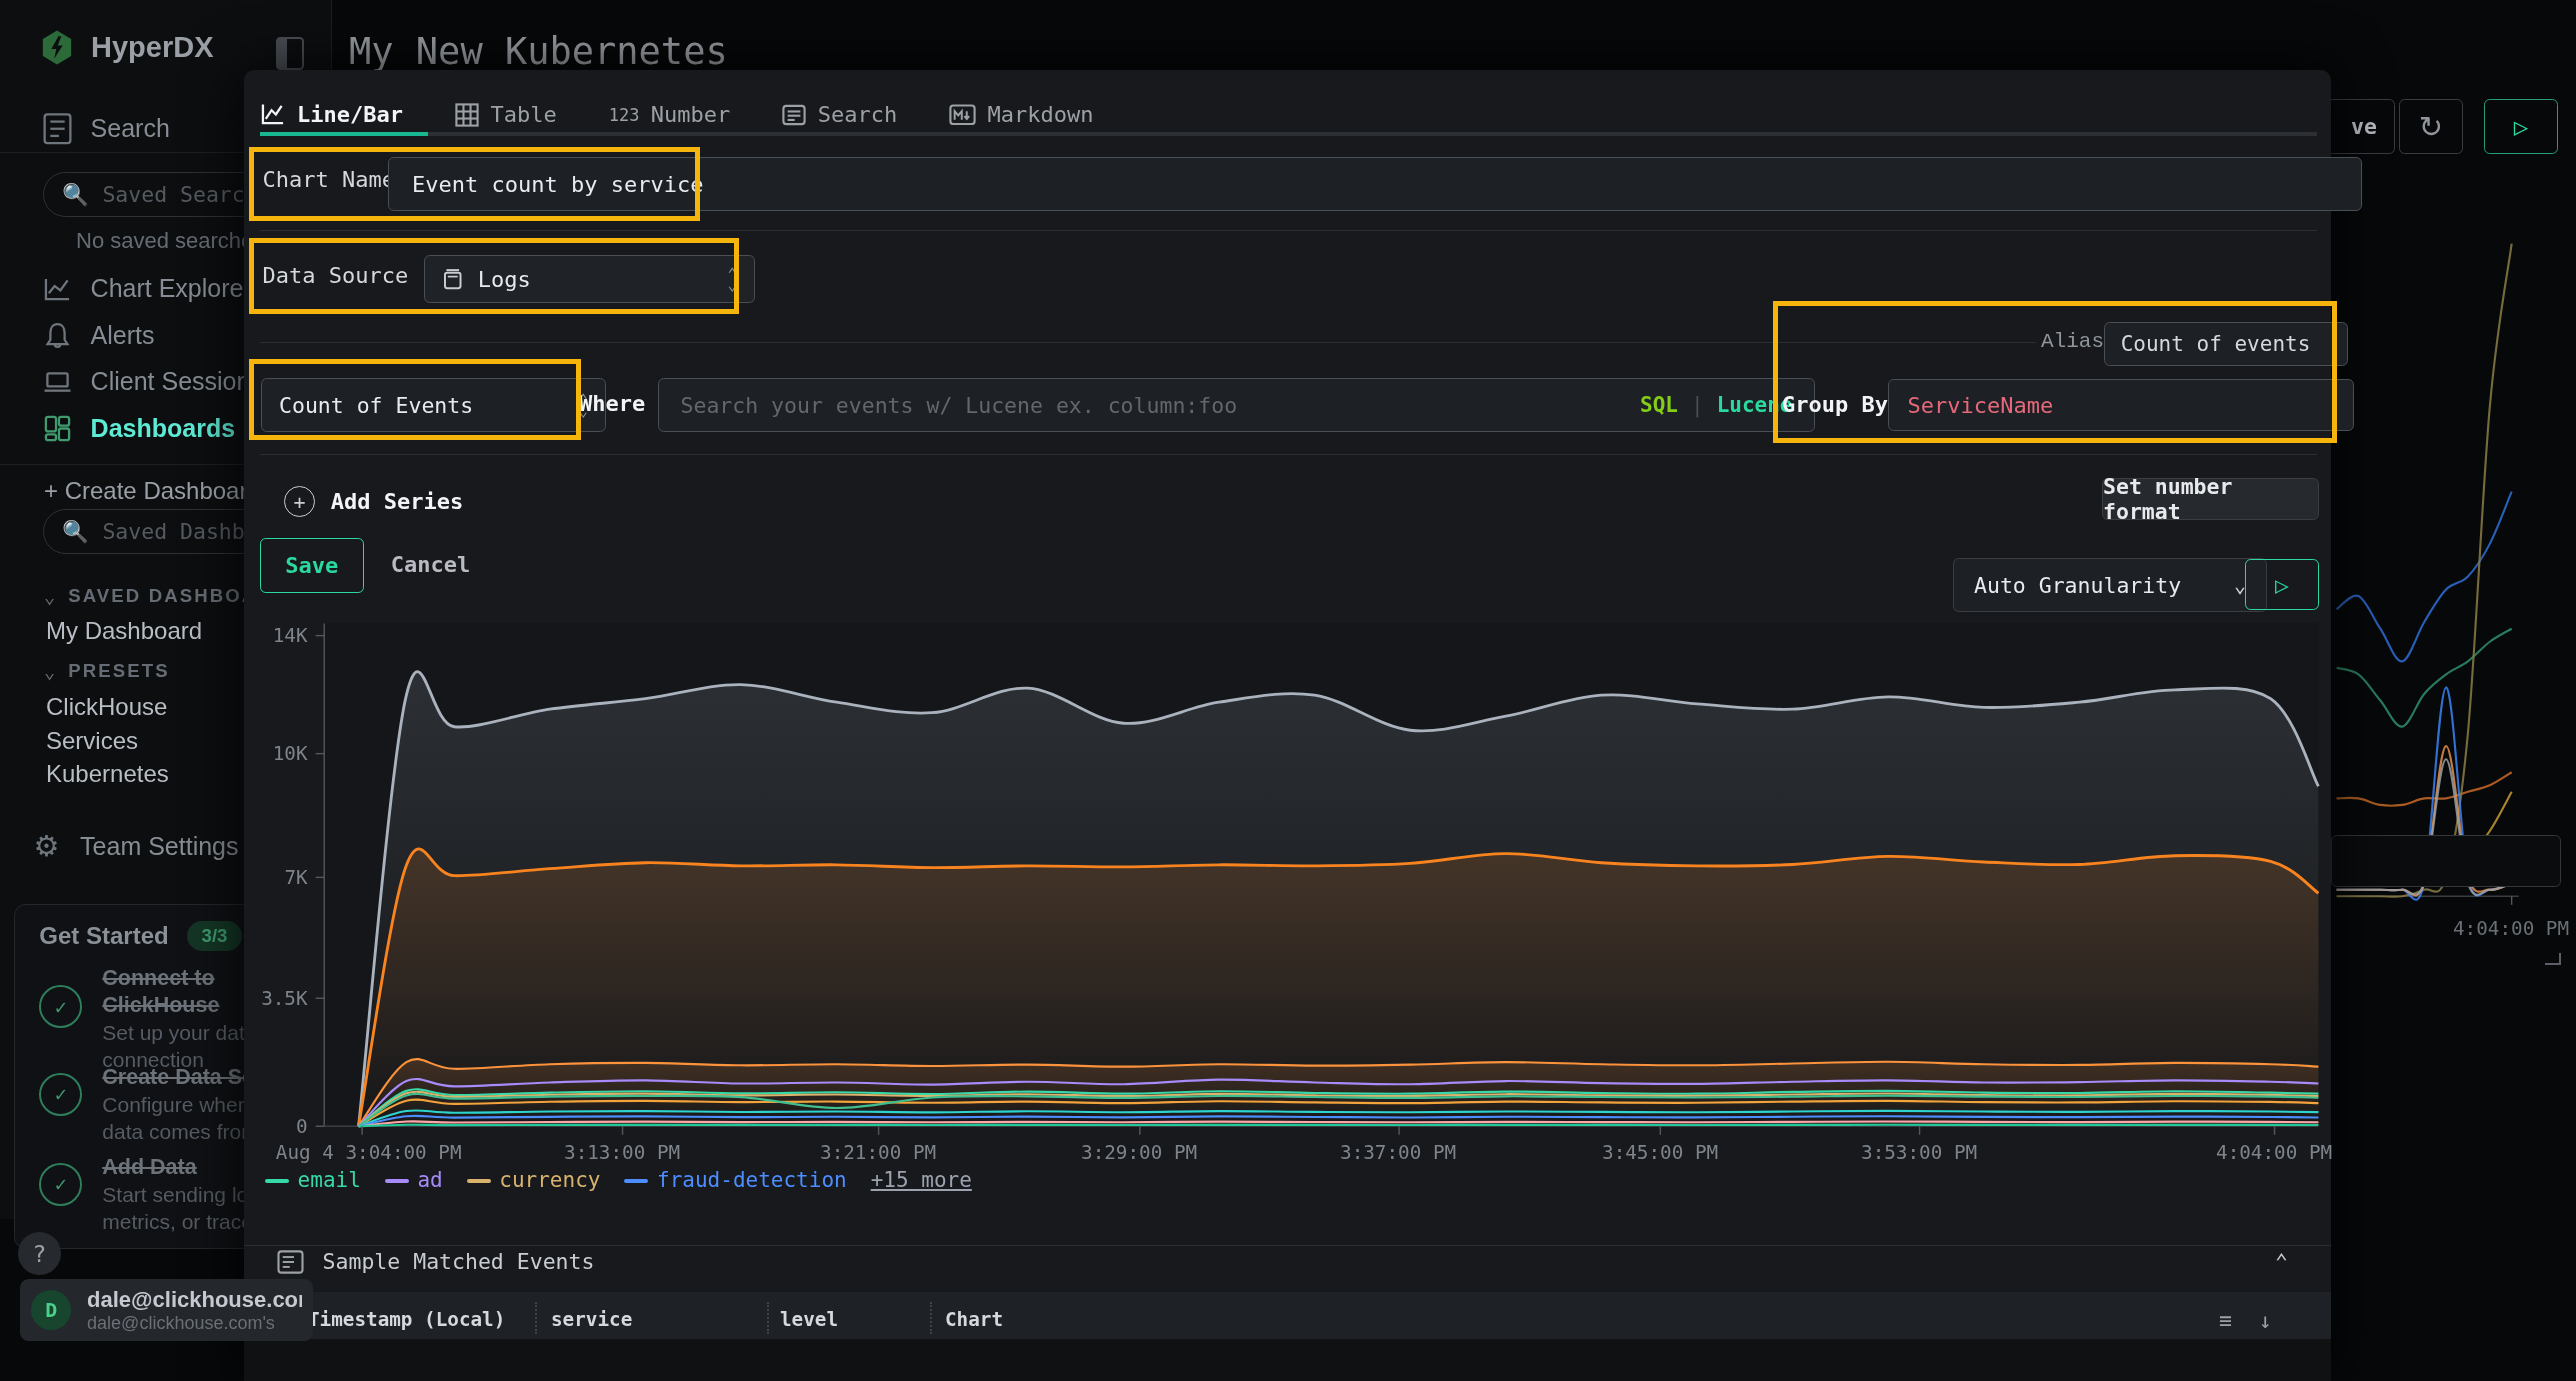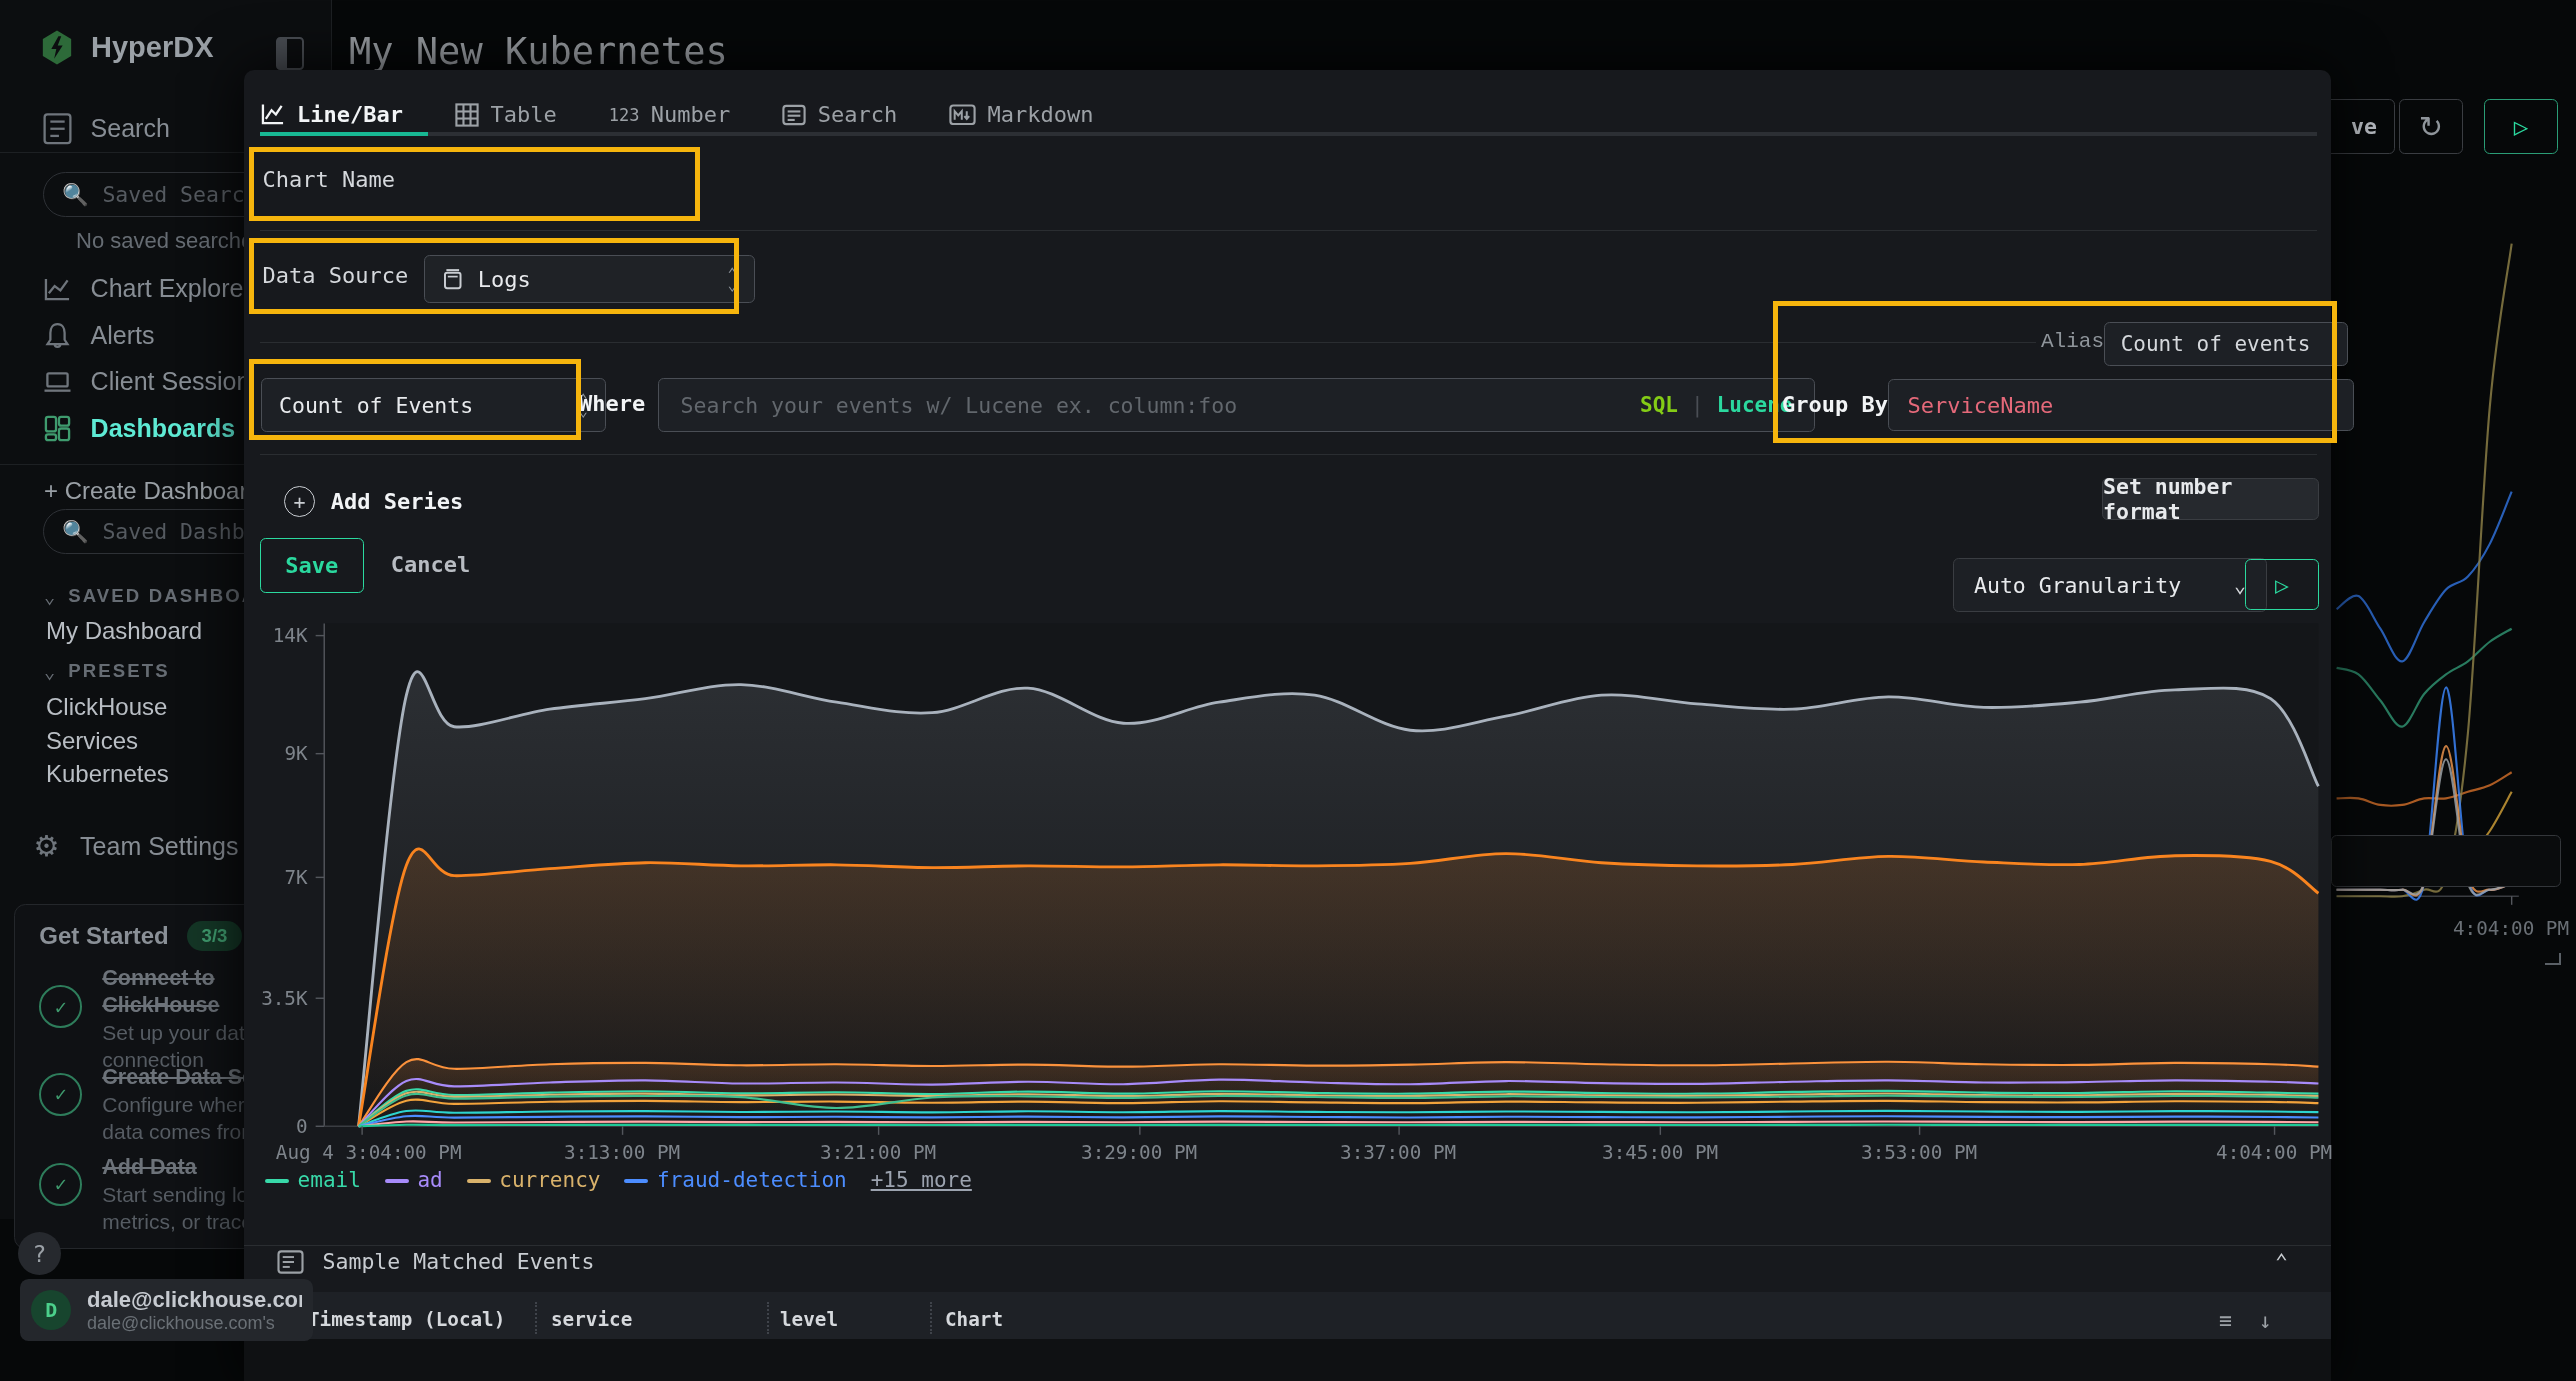--- a/index.html
+++ b/index.html
@@ -261,20 +261,23 @@
             <path d="M4 11 L4 5 L6.5 8 L9 5 L9 11" fill="none" stroke="#9ca1a6" stroke-width="1.4"></path>
             <path d="M12.5 5 L12.5 10 M10.8 8.5 L12.5 10.5 L14.2 8.5" fill="none" stroke="#9ca1a6" stroke-width="1.4"></path>
           </svg>
         <span>Markdown</span>
       </div>
     </div>
     <div class="abs" style="left:15.7px;top:62px;width:2057px;height:4.3px;background:#2c2f34;"></div>
     <div class="abs" style="left:15.7px;top:62px;width:168px;height:4.3px;background:#18b893;"></div>
 
     <div class="abs lbl" style="left:18.6px;top:97px;">Chart Name</div>
+    <div class="abs input" style="left:144px;top:87px;width:1926px;height:52px;padding:0 23px;">
+      <span style="font-size:22px;color:#e8eaed;">Event count by service</span>
+    </div>
 
     <div class="abs divider-h" style="left:15.7px;top:160px;width:2057px;background:#2a2d31;"></div>
 
     <div class="abs lbl" style="left:18.6px;top:193px;">Data Source</div>
     <div class="abs input" style="left:180px;top:185px;width:295px;height:46px;padding:0 17px;background:#1f2226;">
       <svg width="21.5" height="24" viewBox="0 0 15 17" style="margin-right:14.3px;">
           <rect x="2" y="4" width="11" height="11" rx="1.5" fill="none" stroke="#c9cdd2" stroke-width="1.4"></rect>
           <line x1="3" y1="2.2" x2="12" y2="2.2" stroke="#c9cdd2" stroke-width="1.4"></line>
           <line x1="4" y1="6.8" x2="11" y2="6.8" stroke="#c9cdd2" stroke-width="1.2"></line>
         </svg>
@@ -400,21 +403,21 @@
           <line x1="1232.292" y1="705" x2="1232.292" y2="717" stroke="#53565c" stroke-width="2"></line>
           <line x1="1594.7320000000002" y1="705" x2="1594.7320000000002" y2="717" stroke="#53565c" stroke-width="2"></line>
           <line x1="1959.96" y1="705" x2="1959.96" y2="717" stroke="#53565c" stroke-width="2"></line>
           <line x1="2322.4" y1="705" x2="2322.4" y2="717" stroke="#53565c" stroke-width="2"></line>
           <line x1="2818.6639999999998" y1="705" x2="2818.6639999999998" y2="717" stroke="#53565c" stroke-width="2"></line>
         </svg>
       <div id="main-chart-labels" style="position:absolute;left:0;top:0;width:100%;height:100%;">
           <div class="tick-lbl" style="right: 2018px; top: 493px;">0</div>
           <div class="tick-lbl" style="right: 2018px; top: 365px;">3.5K</div>
           <div class="tick-lbl" style="right: 2018px; top: 244px;">7K</div>
-          <div class="tick-lbl" style="right: 2018px; top: 120px;">9K</div>
+          <div class="tick-lbl" style="right: 2018px; top: 120px;">10K</div>
           <div class="tick-lbl" style="right: 2018px; top: 2.2px;">14K</div>
           <div class="tick-lbl" style="left: 3.6px; top: 519px; width: 215px; text-align: center; white-space: nowrap;">Aug 4 3:04:00 PM</div>
           <div class="tick-lbl" style="left: 286px; top: 519px; width: 157px; text-align: center; white-space: nowrap;">3:13:00 PM</div>
           <div class="tick-lbl" style="left: 542px; top: 519px; width: 157px; text-align: center; white-space: nowrap;">3:21:00 PM</div>
           <div class="tick-lbl" style="left: 803px; top: 519px; width: 157px; text-align: center; white-space: nowrap;">3:29:00 PM</div>
           <div class="tick-lbl" style="left: 1062px; top: 519px; width: 157px; text-align: center; white-space: nowrap;">3:37:00 PM</div>
           <div class="tick-lbl" style="left: 1324px; top: 519px; width: 157px; text-align: center; white-space: nowrap;">3:45:00 PM</div>
           <div class="tick-lbl" style="left: 1583px; top: 519px; width: 157px; text-align: center; white-space: nowrap;">3:53:00 PM</div>
           <div class="tick-lbl" style="left: 1938px; top: 519px; width: 157px; text-align: center; white-space: nowrap;">4:04:00 PM</div>
         </div>

